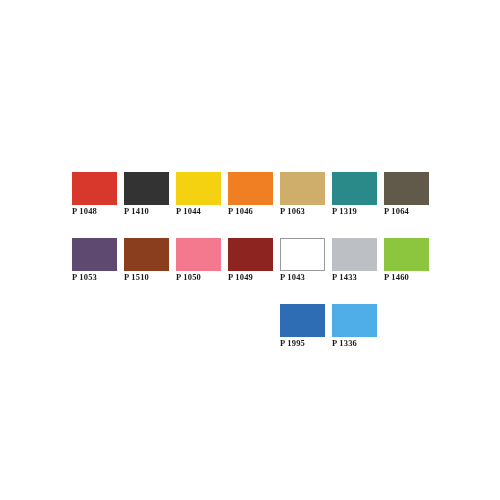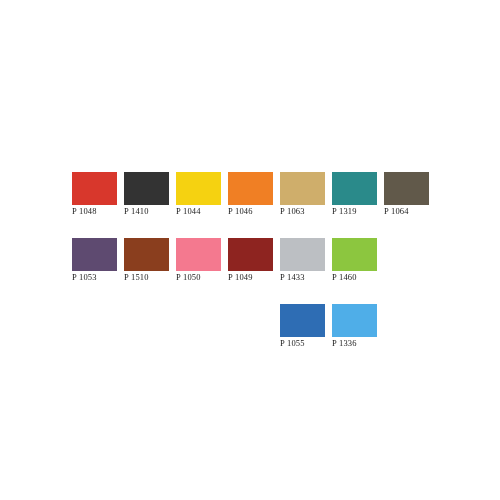--- a/index.html
+++ b/index.html
@@ -38,20 +38,21 @@
   .swatch-row.row-offset {
     padding-left: 208px;
   }
 
   .swatch-cell {
     width: 45px;
     margin-right: 7px;
     display: flex;
     flex-direction: column;
     align-items: flex-start;
+    font-weight: bold;
   }
 
   .swatch-chip {
     width: 45px;
     height: 33px;
     display: block;
     box-sizing: border-box;
   }
 
   .swatch-chip.bordered {
@@ -114,32 +115,36 @@
         </div>
         <div class="swatch-cell">
           <span class="swatch-chip" style="background-color: rgb(244, 121, 143);"></span>
           <span class="swatch-label">P 1050</span>
         </div>
         <div class="swatch-cell">
           <span class="swatch-chip" style="background-color: rgb(142, 36, 32);"></span>
           <span class="swatch-label">P 1049</span>
         </div>
         <div class="swatch-cell">
+          <span class="swatch-chip bordered" style="background-color: rgb(255, 255, 255);"></span>
+          <span class="swatch-label">P 1043</span>
+        </div>
+        <div class="swatch-cell">
           <span class="swatch-chip" style="background-color: rgb(188, 191, 195);"></span>
           <span class="swatch-label">P 1433</span>
         </div>
         <div class="swatch-cell">
           <span class="swatch-chip" style="background-color: rgb(140, 198, 63);"></span>
           <span class="swatch-label">P 1460</span>
         </div>
       </div>
       <div class="swatch-row row-offset">
         <div class="swatch-cell">
           <span class="swatch-chip" style="background-color: rgb(46, 109, 180);"></span>
-          <span class="swatch-label">P 1055</span>
+          <span class="swatch-label">P 1995</span>
         </div>
         <div class="swatch-cell">
           <span class="swatch-chip" style="background-color: rgb(79, 174, 232);"></span>
           <span class="swatch-label">P 1336</span>
         </div>
       </div>
     </div>
 </div>
 
 </body></html>

